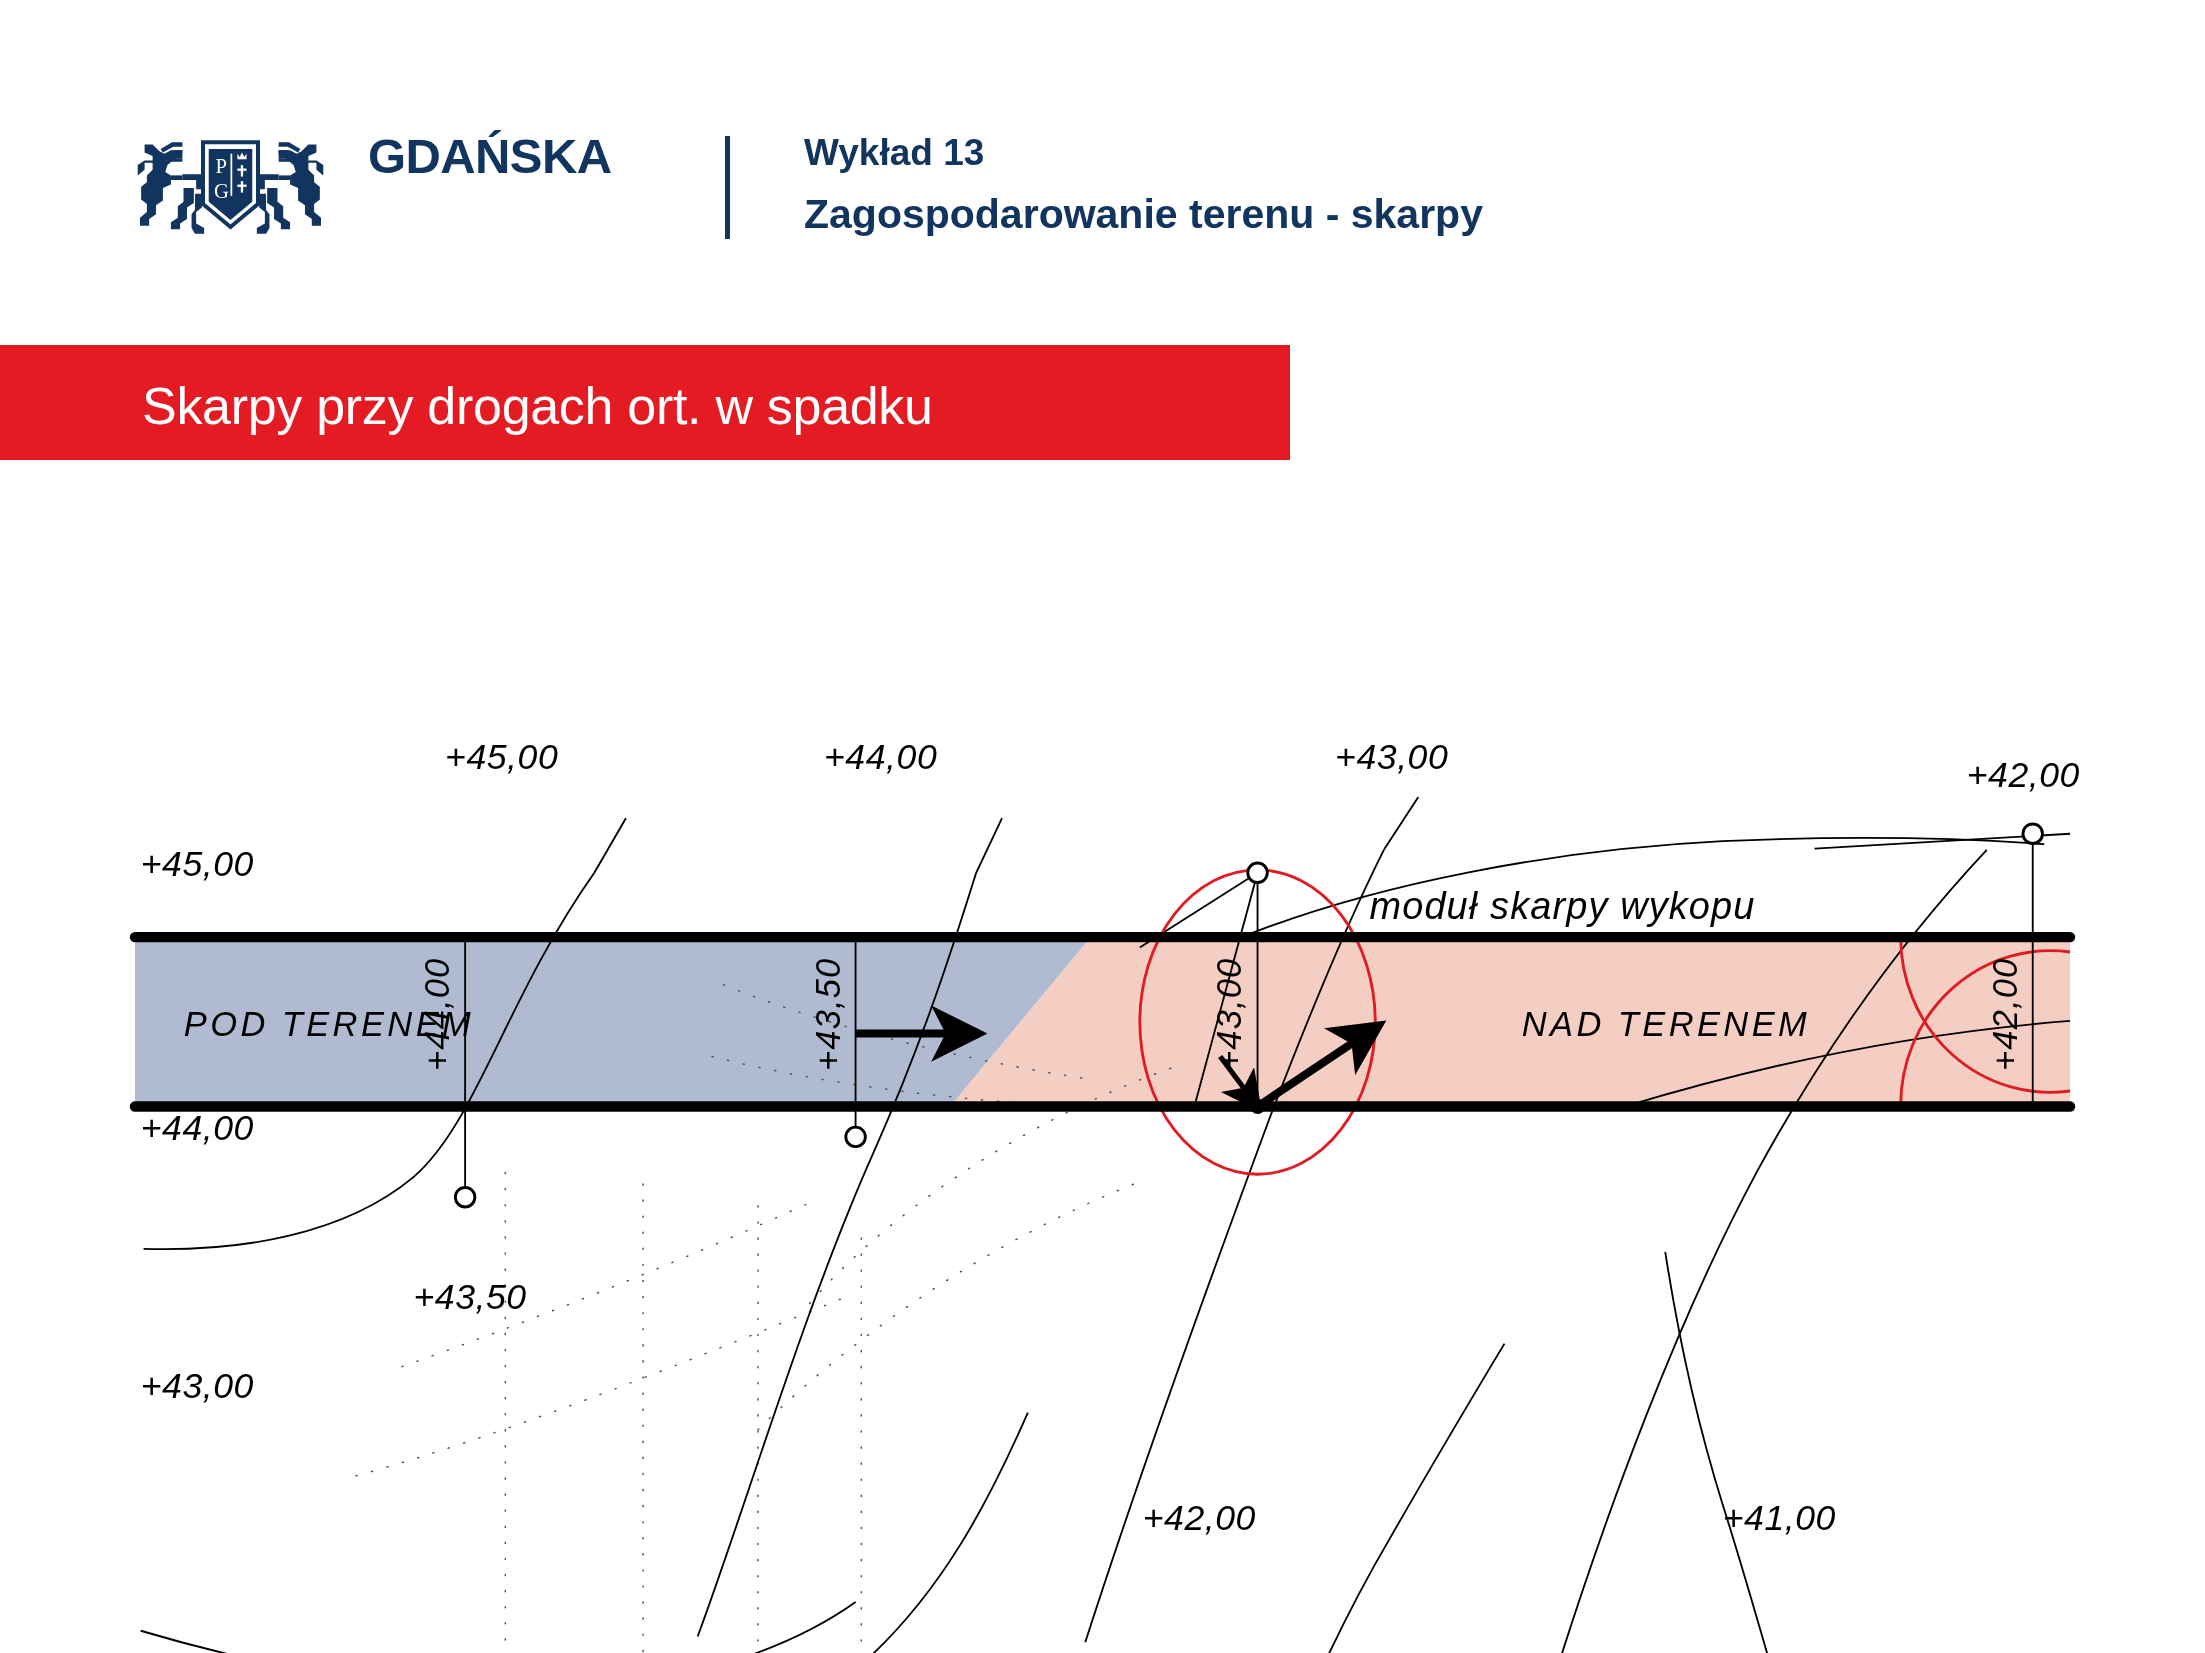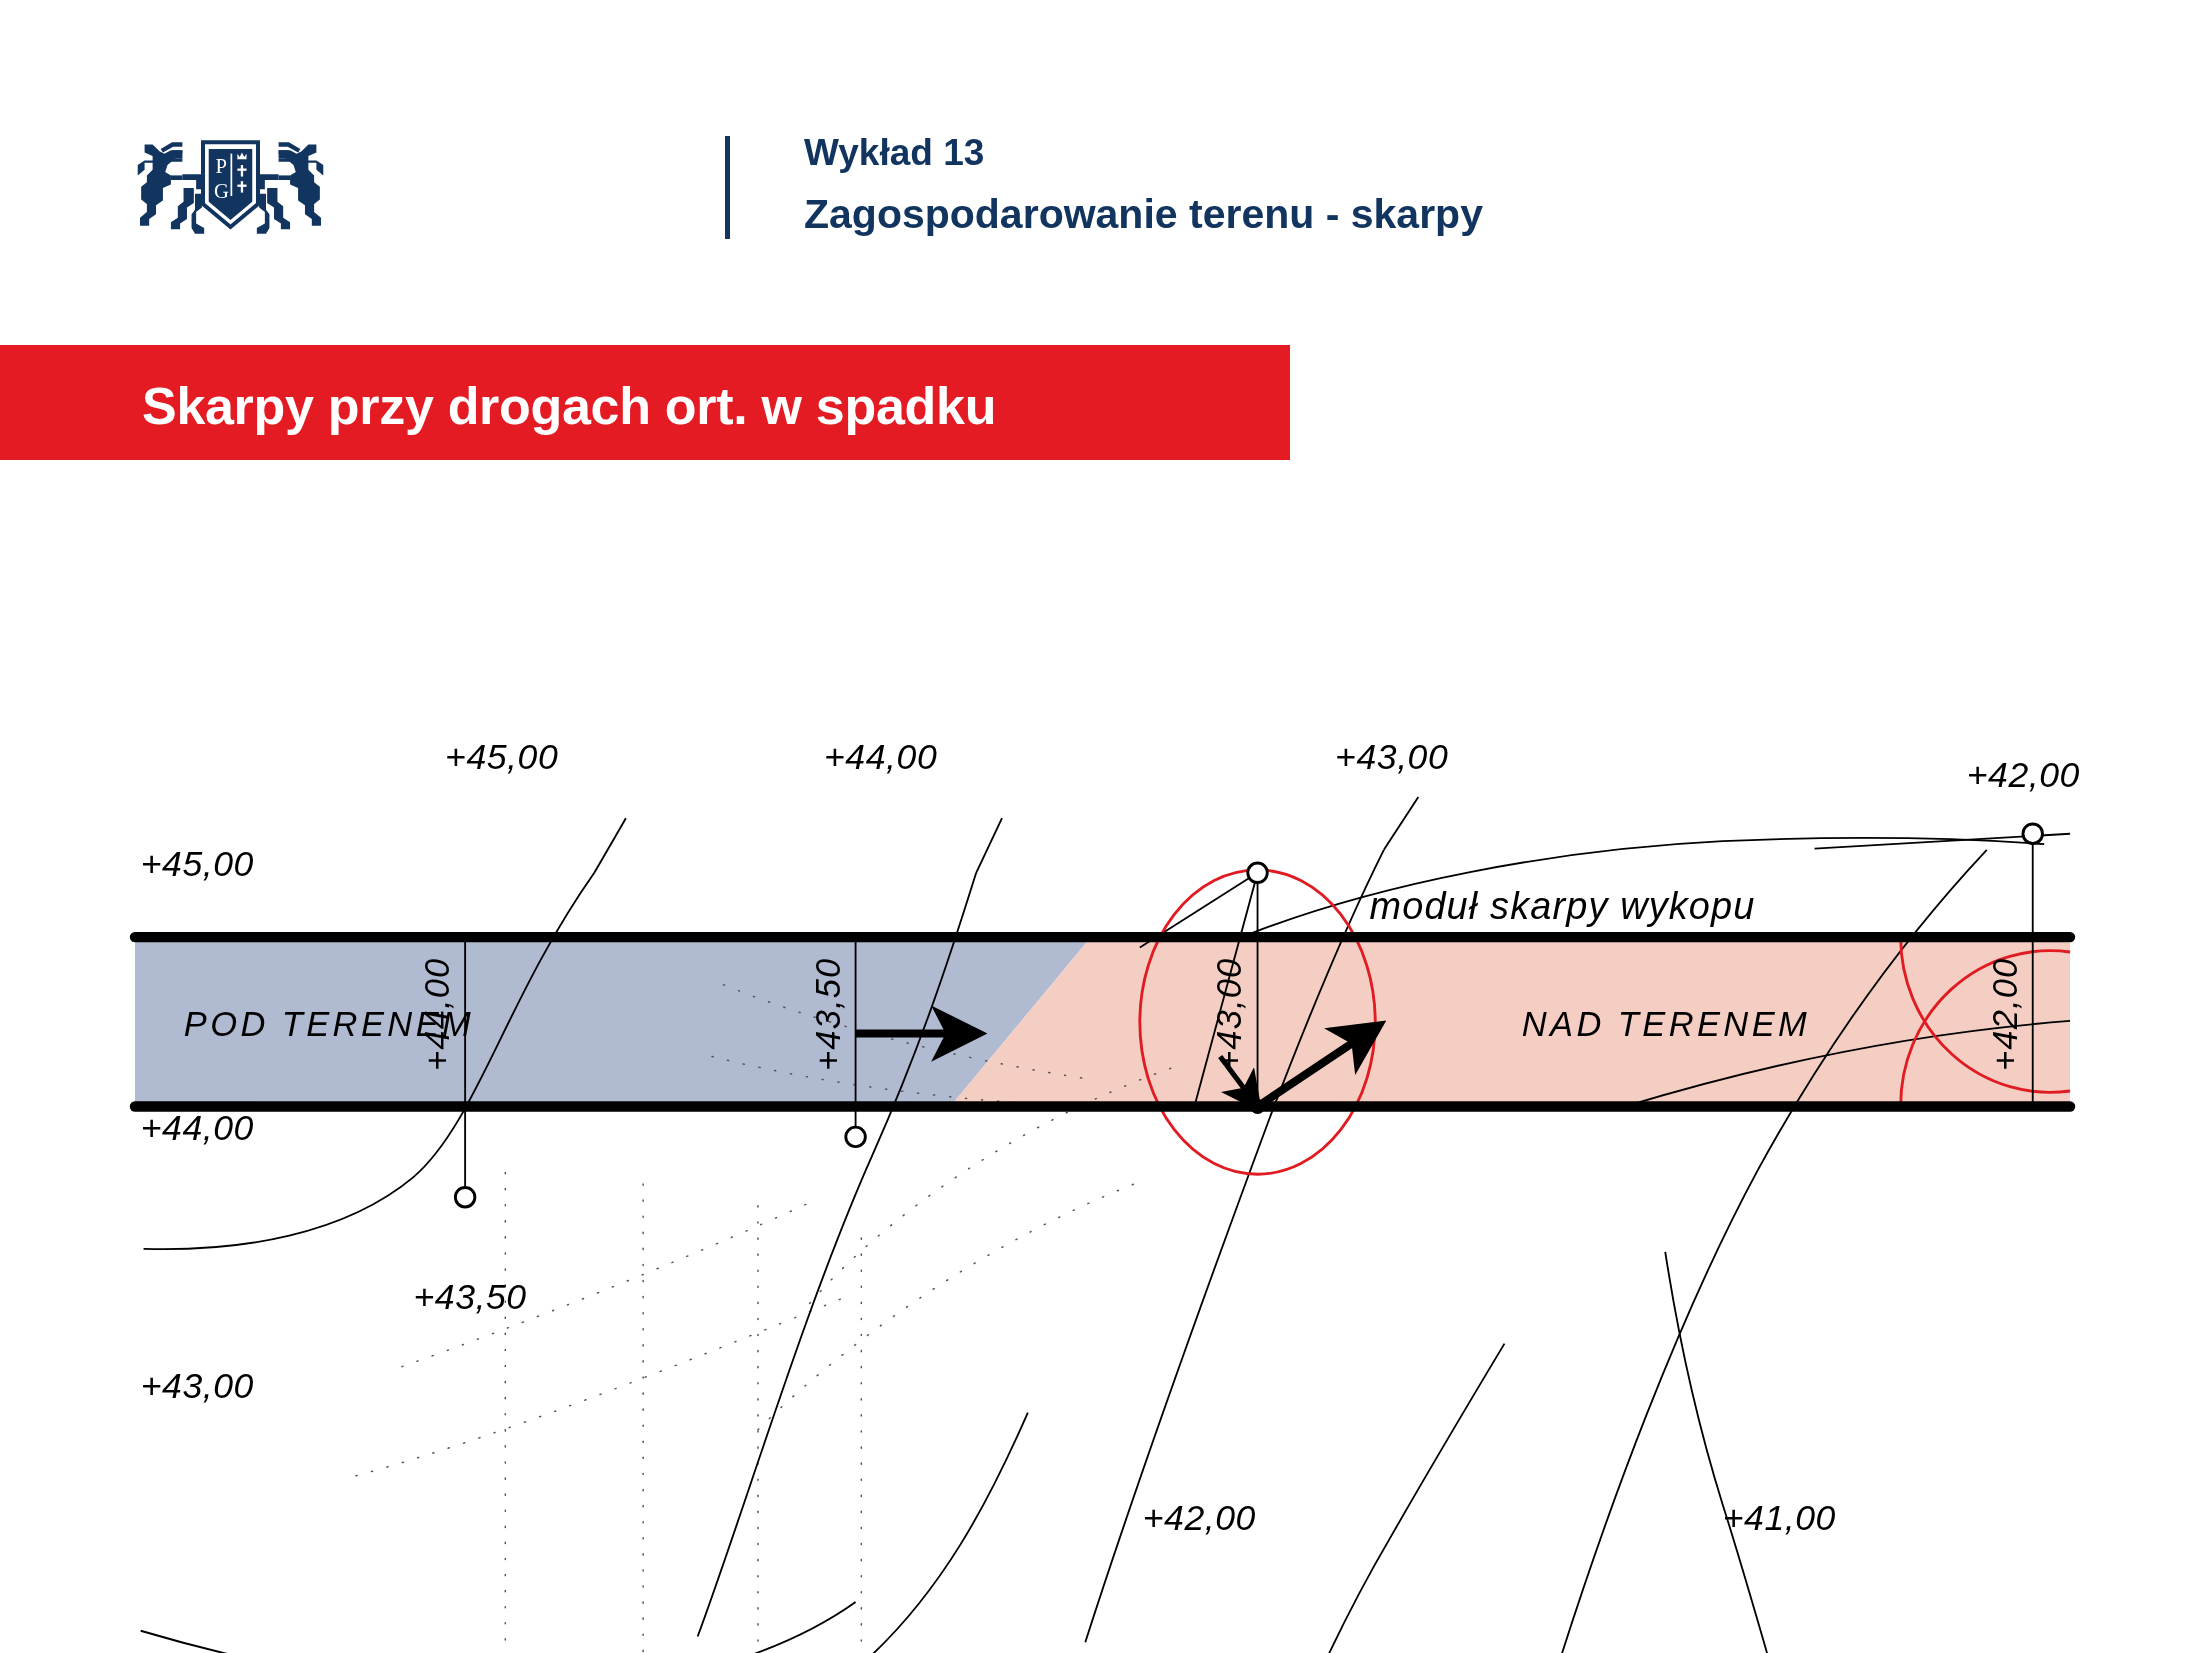--- a/index.html
+++ b/index.html
@@ -18,21 +18,21 @@
       background:#123560;}
   #lecture-block{position:absolute;left:804px;top:133px;color:#123560;}
   #lecture-no{font-weight:bold;font-size:37px;line-height:1.08;display:block;}
   #lecture-title{font-weight:bold;font-size:41px;line-height:1.08;display:block;
       margin-top:19.5px;}
 
   
   #title-banner{position:absolute;left:0px;top:345px;width:1290px;height:115px;
       background:#e41b23;}
   #title-banner-text{position:absolute;left:142px;top:376px;
-      color:#ffffff;font-weight:bold;font-size:52px;letter-spacing:-0.3px;
+      color:#ffffff;font-weight:normal;font-size:52px;letter-spacing:-0.3px;
       white-space:nowrap;}
 
   
   #drawing{position:absolute;left:0;top:505px;width:2098px;height:1149px;}
   #drawing svg{display:block;width:2205px;height:1149px;}
 
   .lbl{font-family:"Liberation Sans",sans-serif;
        font-style:italic;font-weight:400;fill:#000000;}
   .lbl-contour{font-size:62px;letter-spacing:1px;}
   .lbl-band{font-size:60px;letter-spacing:6px;}
@@ -101,20 +101,21 @@
       <g fill="#ffffff">
         <rect x="198" y="70" width="4" height="20"></rect>
           <rect x="192" y="76" width="16" height="4"></rect>
         <rect x="198" y="98" width="4" height="20"></rect>
           <rect x="192" y="104" width="16" height="4"></rect>
       </g>
     </svg>
   </div>
 
   <div id="brand-text">
+    <span id="brand-line2">GDAŃSKA</span>
   </div>
 
   <div id="header-divider"></div>
 
   <div id="lecture-block">
     <span id="lecture-no">Wykład 13</span>
     <span id="lecture-title">Zagospodarowanie terenu - skarpy</span>
   </div>
 </div>
 

